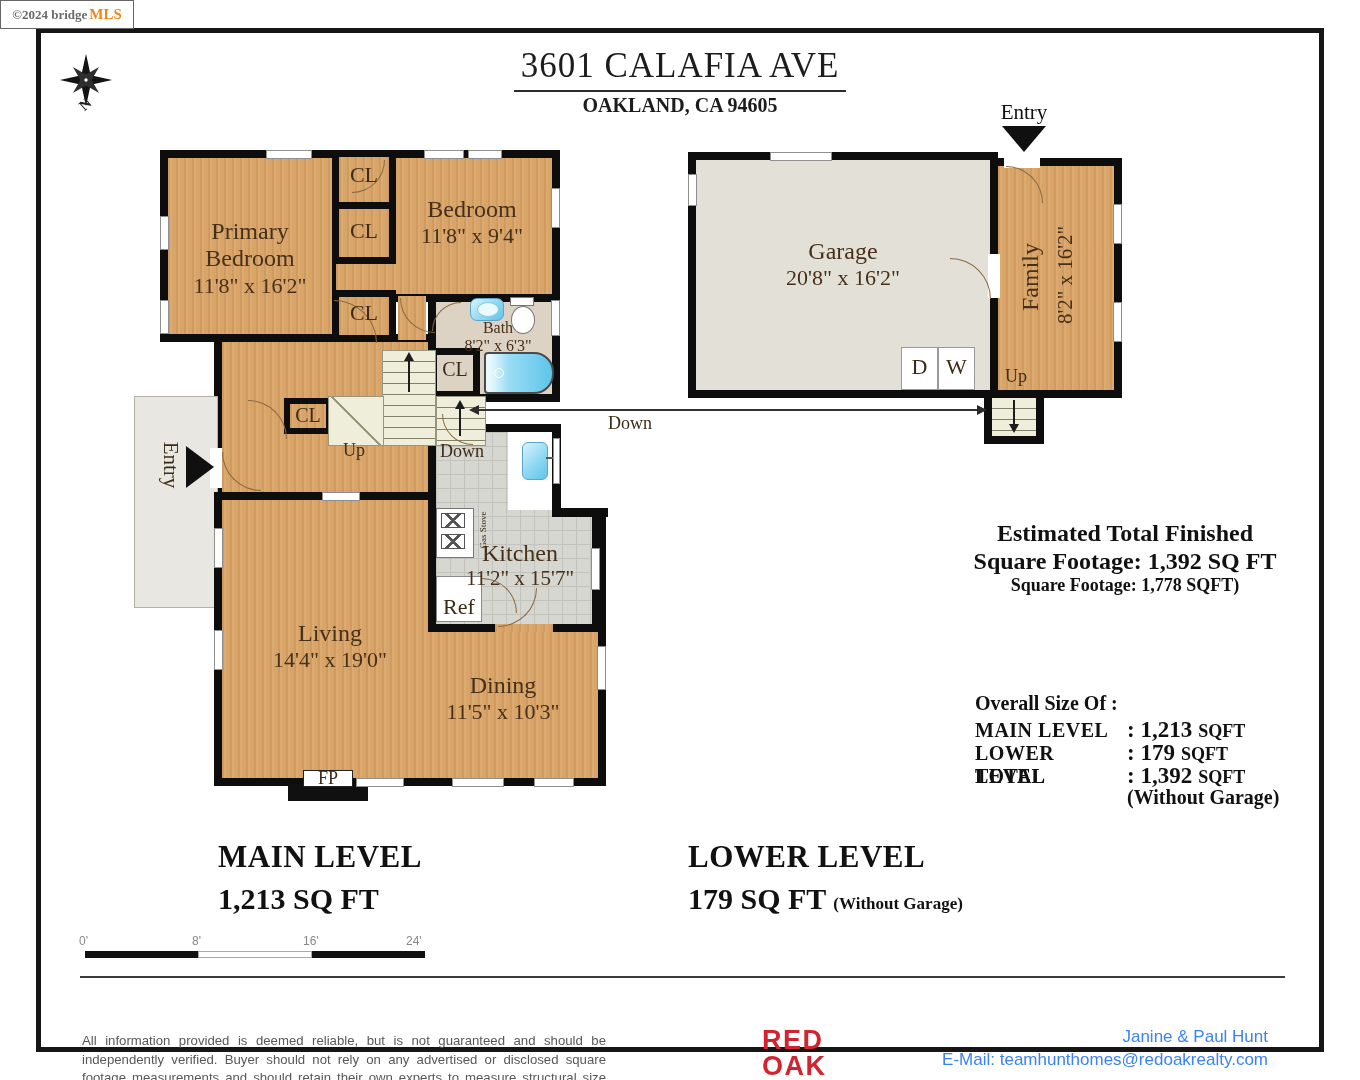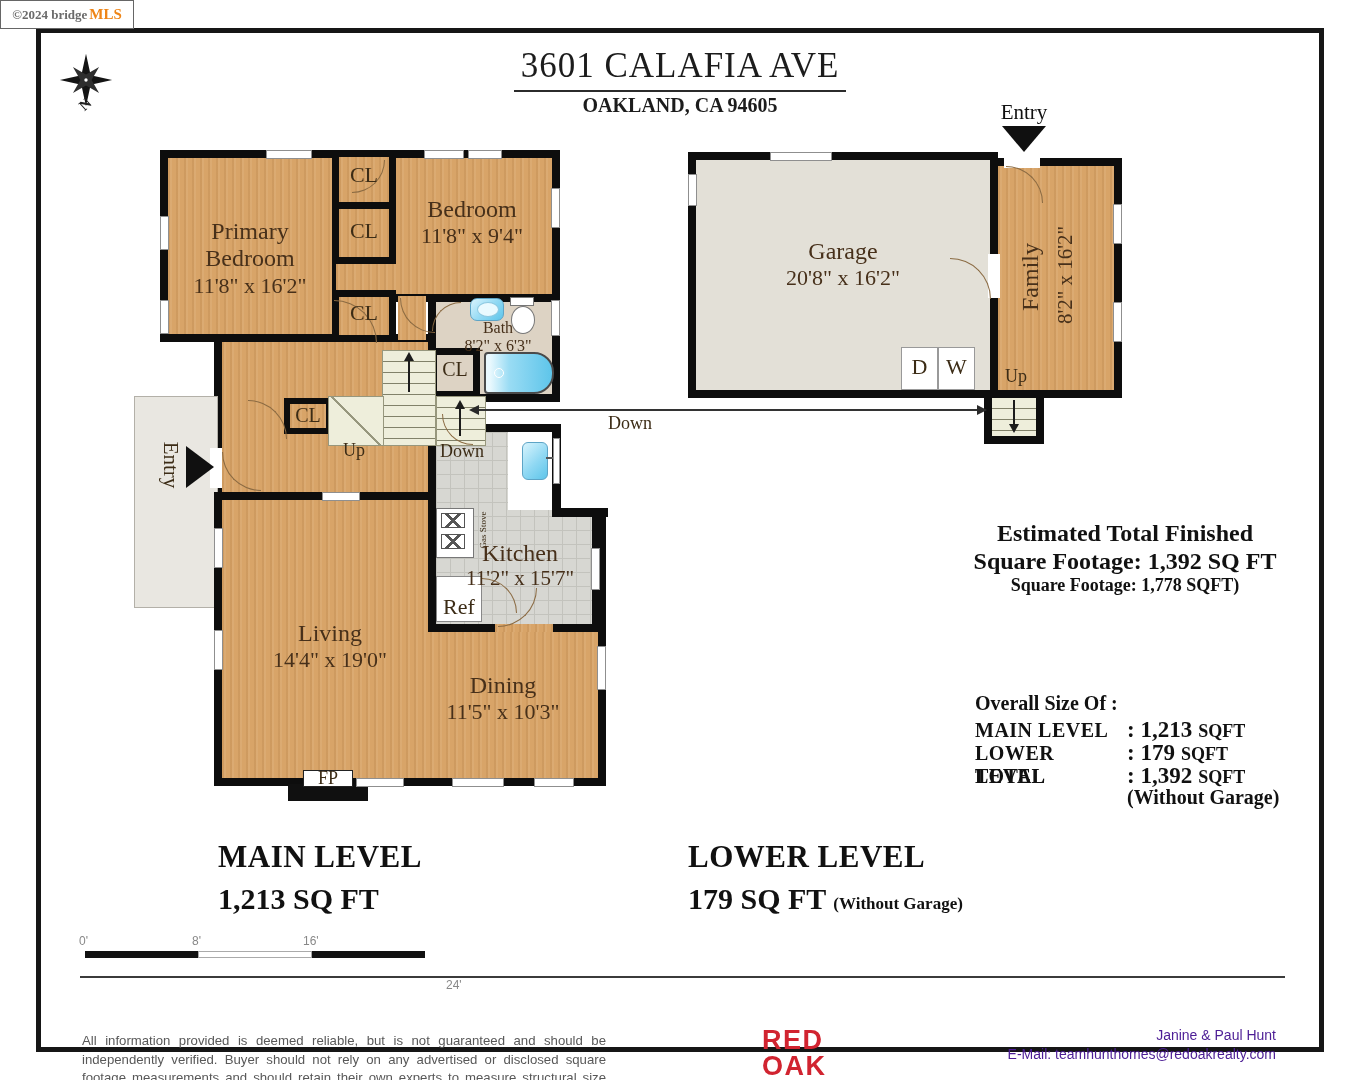--- a/index.html
+++ b/index.html
@@ -83,22 +83,22 @@
   .tick{position:absolute;font-family:"Liberation Sans", sans-serif;font-size:12px;color:#888;z-index:7;}
   .barseg{position:absolute;height:7px;z-index:7;}
   
   .sans{font-family:"Liberation Sans", sans-serif;margin-top:44px;}
   .foot-line{position:absolute;left:80px;top:976px;width:1205px;height:2px;background:#3b3b3b;z-index:7;}
   .disclaimer{position:absolute;left:82px;top:988px;width:524px;font-size:13.2px;color:#585858;
               text-align:justify;line-height:1.42;z-index:7;}
   .logo{position:absolute;left:762px;top:984px;color:#d12430;z-index:7;text-align:left;}
   .logo-word{font-size:27px;font-weight:800;line-height:.95;letter-spacing:1.5px;}
   .logo-sub{font-size:10px;font-weight:700;letter-spacing:4.4px;margin-top:4px;}
-  .contact{position:absolute;right:84px;top:982px;width:460px;text-align:right;
-           font-size:14px;color:#4c1d95;line-height:1.34;z-index:7;}
+  .contact{position:absolute;right:92px;top:982px;width:460px;text-align:right;
+           font-size:17px;color:#3b82f6;line-height:1.34;z-index:7;}
   .watermark{position:absolute;left:0;top:0;width:134px;height:29px;background:#fff;
              border:1px solid #666;box-sizing:border-box;display:flex;align-items:center;
              justify-content:center;gap:2px;z-index:9;}
   .wm-c{font-size:13px;color:#6b6b6b;font-weight:600;}
   .wm-b{font-size:15px;color:#ee8517;font-weight:800;}
   .conn-label{position:absolute;font-size:18px;color:#3c2c16;z-index:7;}
 </style>
 </head>
 <body>
 
@@ -309,21 +309,21 @@
   <div class="lvl-name">LOWER LEVEL</div>
   <div class="lvl-area">
     <span>179  SQ FT</span>
     <span class="lvl-note">(Without Garage)</span>
   </div>
 </div>
 
 <span class="tick" style="left:79px;top:934px;">0'</span>
 <span class="tick" style="left:192px;top:934px;">8'</span>
 <span class="tick" style="left:303px;top:934px;">16'</span>
-<span class="tick" style="left:406px;top:978px;margin-left:40px;">24'</span>
+<span class="tick" style="left:406px;top:934px;">24'</span>
 <div class="barseg" style="left:85px;top:951px;width:113px;background:#111;"></div>
 <div class="barseg" style="left:198px;top:951px;width:114px;background:#fff;border:1px solid #aaa;box-sizing:border-box;"></div>
 <div class="barseg" style="left:312px;top:951px;width:113px;background:#111;"></div>
 
 <div class="foot-line"></div>
 <div class="disclaimer sans">All information provided is deemed reliable, but is not guaranteed and should be independently verified. Buyer should not rely on any advertised or disclosed square footage measurements and should retain their own experts to measure structural size and/or square footage during their contingency period, if any.</div>
 <div class="logo sans">
   <div class="logo-word">RED</div>
   <div class="logo-word">OAK</div>
   <div class="logo-sub">REALTY</div>

